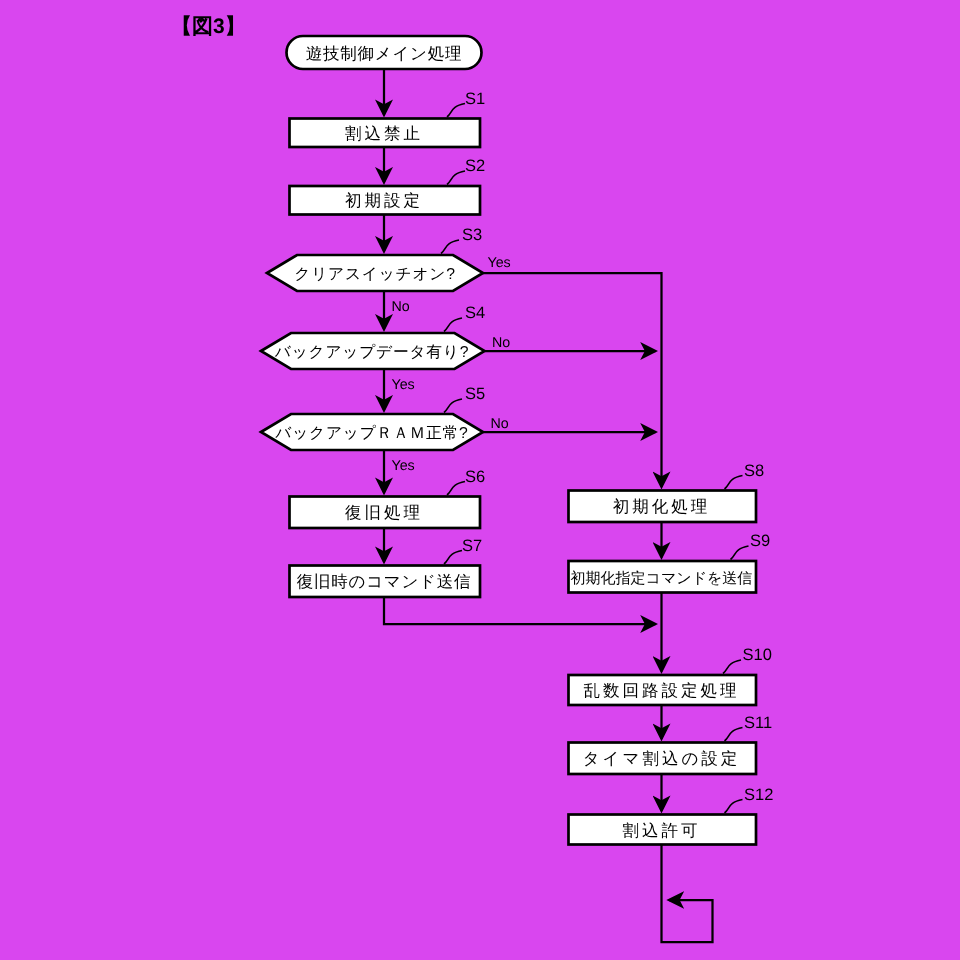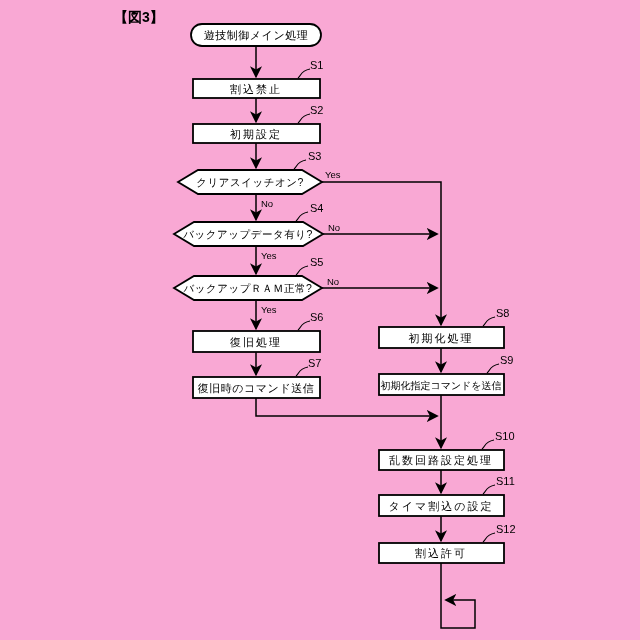--- a/index.html
+++ b/index.html
@@ -7,21 +7,21 @@
     padding: 0;
     width: 640px;
     height: 640px;
     background: #ffffff;
     font-family: "Liberation Sans", "DejaVu Sans", sans-serif;
   }
   .page {
     position: relative;
     width: 640px;
     height: 640px;
-    background: #f9a8d4;
+    background: #d946ef;
     overflow: hidden;
   }
   svg { display: block; }
   .shape {
     fill: #ffffff;
     stroke: #000000;
     stroke-width: 1.8;
   }
   .conn {
     fill: none;

